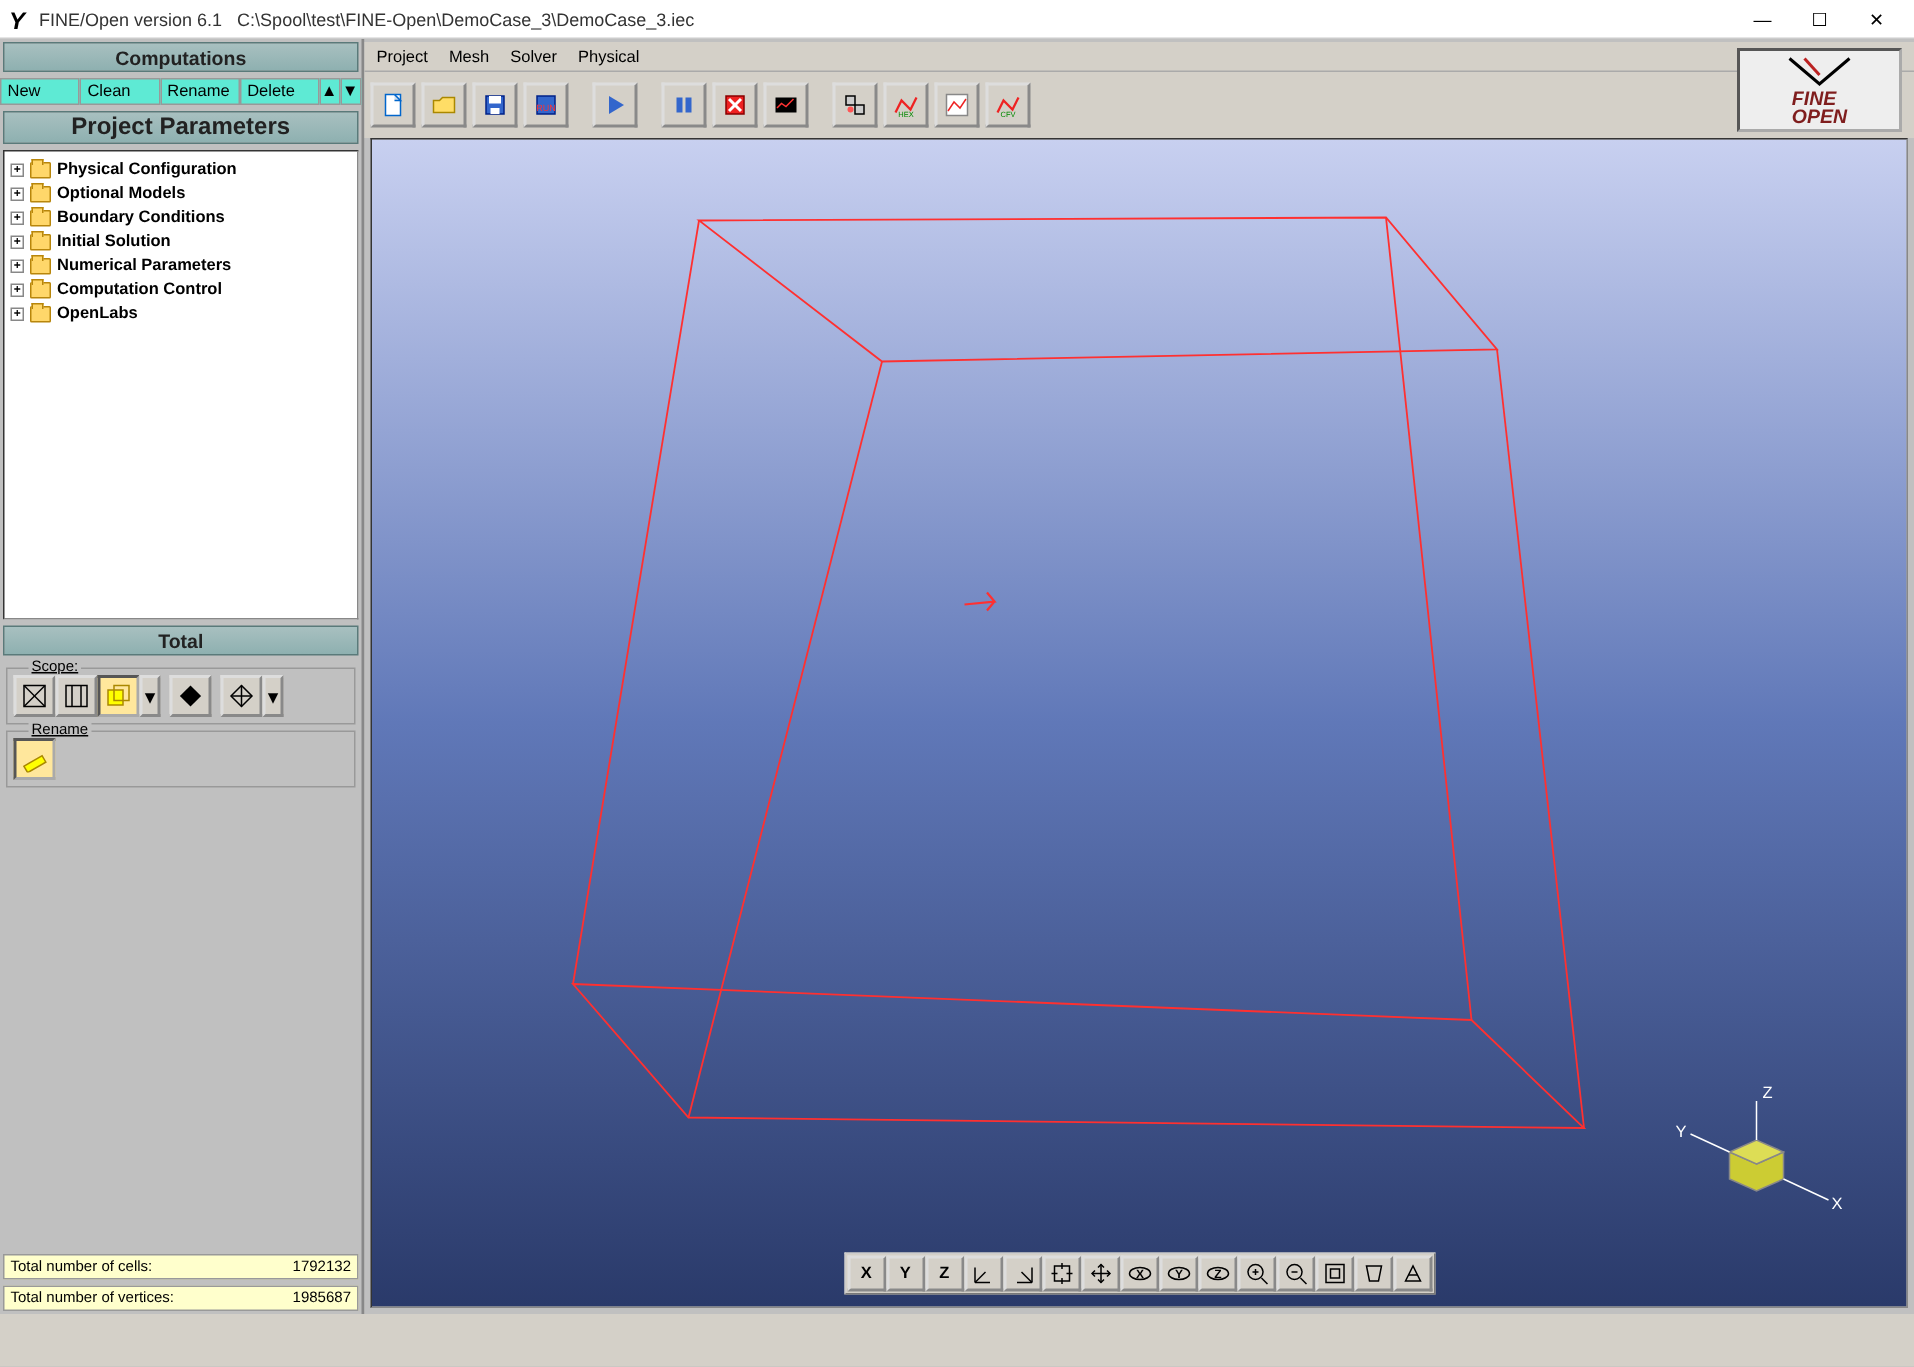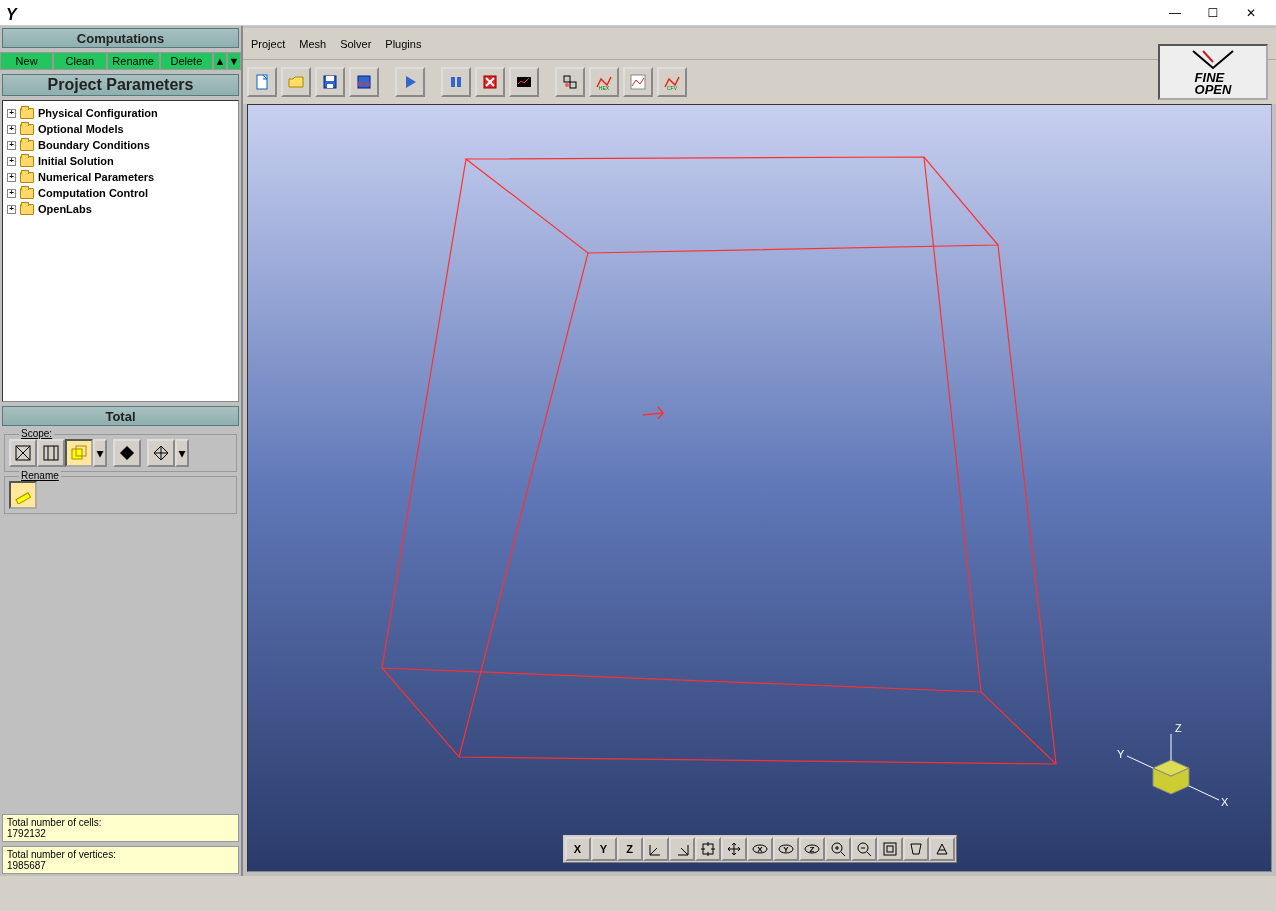--- a/index.html
+++ b/index.html
@@ -18,68 +18,71 @@
 .content { flex: 1; display: flex; flex-direction: column; background: #c0c0c0; }
 
 
 .panel-header { background: linear-gradient(#a8c0c0, #8eb0b0); border: 1px solid #5a7a7a; height: 22px; display: flex; align-items: center; justify-content: center; font-weight: bold; font-size: 16px; color: #222; margin: 2px; }
 .panel-header.tall { height: 20px; font-size: 13px; }
 
 
 .comp-list { background: #fff; border: 1px inset #888; margin: 2px; height: 170px; padding: 2px; }
 .comp-item { background: #428bca; color: #fff; font-size: 11px; padding: 1px 4px; width: fit-content; }
 .comp-btns { display: flex; margin: 2px 0; }
-.comp-btn { flex: 1; background: #22c55e; border: 1px solid #999; font-size: 11px; padding: 2px 4px; text-align: center; }
+.comp-btn { flex: 1; background: #5eead4; border: 1px solid #999; font-size: 11px; padding: 2px 4px; text-align: left; }
 .comp-btn.small { flex: 0 0 14px; padding: 2px 0; }
 
 
 .tree { background: #fff; border: 1px inset #888; margin: 2px; flex: 1; padding: 4px 2px; overflow: auto; }
 .tree-row { display: flex; align-items: center; font-size: 11px; font-weight: bold; padding: 2px 2px; gap: 4px; }
 .tree-exp { width: 9px; height: 9px; border: 1px solid #888; display: flex; align-items: center; justify-content: center; font-size: 8px; line-height: 1; background: #fff; }
 .folder-icon { width: 14px; height: 11px; background: #ffd76a; border: 1px solid #b8860b; border-radius: 1px; position: relative; }
 .folder-icon::before { content: ""; position: absolute; top: -3px; left: 0; width: 6px; height: 3px; background: #ffd76a; border: 1px solid #b8860b; border-bottom: none; }
 
 
 .view-panel { margin: 2px; }
 .view-group { border: 1px solid #999; margin: 4px 2px; padding: 4px; position: relative; }
 .view-group-label { position: absolute; top: -7px; left: 14px; background: #c0c0c0; font-size: 10px; padding: 0 2px; text-decoration: underline; }
 .icon-row { display: flex; gap: 0px; }
 .tool-btn { width: 28px; height: 28px; border: 2px outset #ddd; background: #d4d0c8; display: flex; align-items: center; justify-content: center; font-size: 14px; }
 .tool-btn.active { background: #ffe79c; border: 2px inset #aaa; }
 .tool-btn.narrow { width: 14px; }
 
 
-.status { background: #ffffcc; border: 1px solid #999; margin: 2px; padding: 2px 4px; font-size: 10px; display: flex; justify-content: space-between; flex-direction: column; }
-
-
-.menubar { height: 32px; background: #d4d0c8; display: flex; align-items: center; padding: 0 8px; gap: 14px; font-size: 11px; border-bottom: 1px solid #aaa; margin-top: 2px; }
+.status { background: #ffffcc; border: 1px solid #999; margin: 2px; padding: 2px 4px; font-size: 10px; display: flex; justify-content: space-between; }
+
+
+.menubar { height: 20px; background: #d4d0c8; display: flex; align-items: center; padding: 0 8px; gap: 14px; font-size: 11px; border-bottom: 1px solid #aaa; margin-top: 2px; }
 .menu-item { cursor: default; }
 
 
 .toolbar-row { display: flex; align-items: center; padding: 4px; gap: 4px; background: #d4d0c8; }
 .tb-btn { width: 30px; height: 30px; border: 2px outset #ddd; background: #d4d0c8; display: flex; align-items: center; justify-content: center; font-size: 13px; }
 .tb-sep { width: 8px; }
-.logo-box { margin-left: auto; width: 110px; height: 56px; background: #eee; border: 2px inset #aaa; display: flex; align-items: center; justify-content: center; flex-direction: column; font-weight: bold; font-size: 13px; color: #000000; font-style: italic; margin-right: 4px; margin-top: -20px; }
+.logo-box { margin-left: auto; width: 110px; height: 56px; background: #eee; border: 2px inset #aaa; display: flex; align-items: center; justify-content: center; flex-direction: column; font-weight: bold; font-size: 13px; color: #7f1d1d; font-style: italic; margin-right: 4px; margin-top: -20px; }
 
 
 .viewport { flex: 1; margin: 0 4px 4px 4px; background: linear-gradient(#c8d0f0 0%, #6078b8 50%, #2a3a6a 100%); position: relative; border: 1px inset #888; overflow: hidden; }
 .wireframe { position: absolute; top: 0; left: 0; }
 .axis-gizmo { position: absolute; bottom: 55px; right: 30px; }
 
 
 .bottom-bar { position: absolute; bottom: 8px; left: 50%; transform: translateX(-50%); display: flex; gap: 0; background: #d4d0c8; border: 1px outset #ccc; padding: 1px; }
 .bb-btn { width: 26px; height: 24px; border: 2px outset #ddd; background: #d4d0c8; display: flex; align-items: center; justify-content: center; font-size: 11px; font-weight: bold; }
 
 svg line, svg polyline, svg polygon { vector-effect: non-scaling-stroke; }
 </style>
 </head>
 <body>
 
 <div class="titlebar">
   <span class="app-icon">Y</span>
+  <span class="title-text">
+    <span>FINE/Open version 6.1</span>&nbsp;&nbsp;&nbsp;<span>C:\Spool\test\FINE-Open\DemoCase_3\DemoCase_3.iec</span>
+  </span>
   <span class="spacer"></span>
   <div class="win-btn">—</div>
   <div class="win-btn">☐</div>
   <div class="win-btn">✕</div>
 </div>
 
 <div class="main">
 
   <div class="sidebar">
     <div class="panel-header tall">Computations</div>
@@ -195,21 +198,21 @@
       <span>Total number of vertices:</span>
         <span>1985687</span>
     </div>
   </div>
 
   <div class="content">
     <div class="menubar">
       <span class="menu-item">Project</span>
       <span class="menu-item">Mesh</span>
       <span class="menu-item">Solver</span>
-      <span class="menu-item">Plugins</span>
+      <span class="menu-item">Physical</span>
     </div>
     <div class="toolbar-row">
       <div class="tb-btn">
           <svg width="18" height="18">
             <rect x="4" y="2" width="10" height="14" fill="#fff" stroke="#06c"></rect>
             <polyline points="10,2 14,6 10,6" fill="#cde" stroke="#06c"></polyline>
           </svg>
         </div>
       <div class="tb-btn">
           <svg width="18" height="18">

